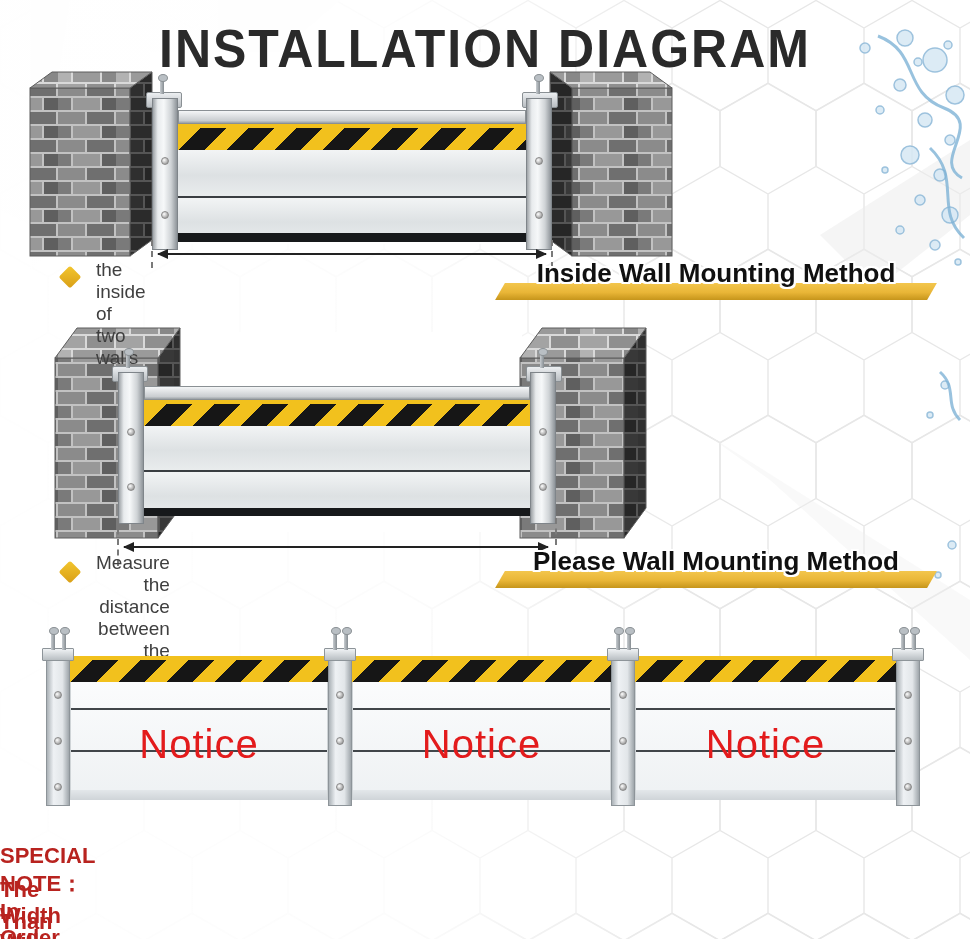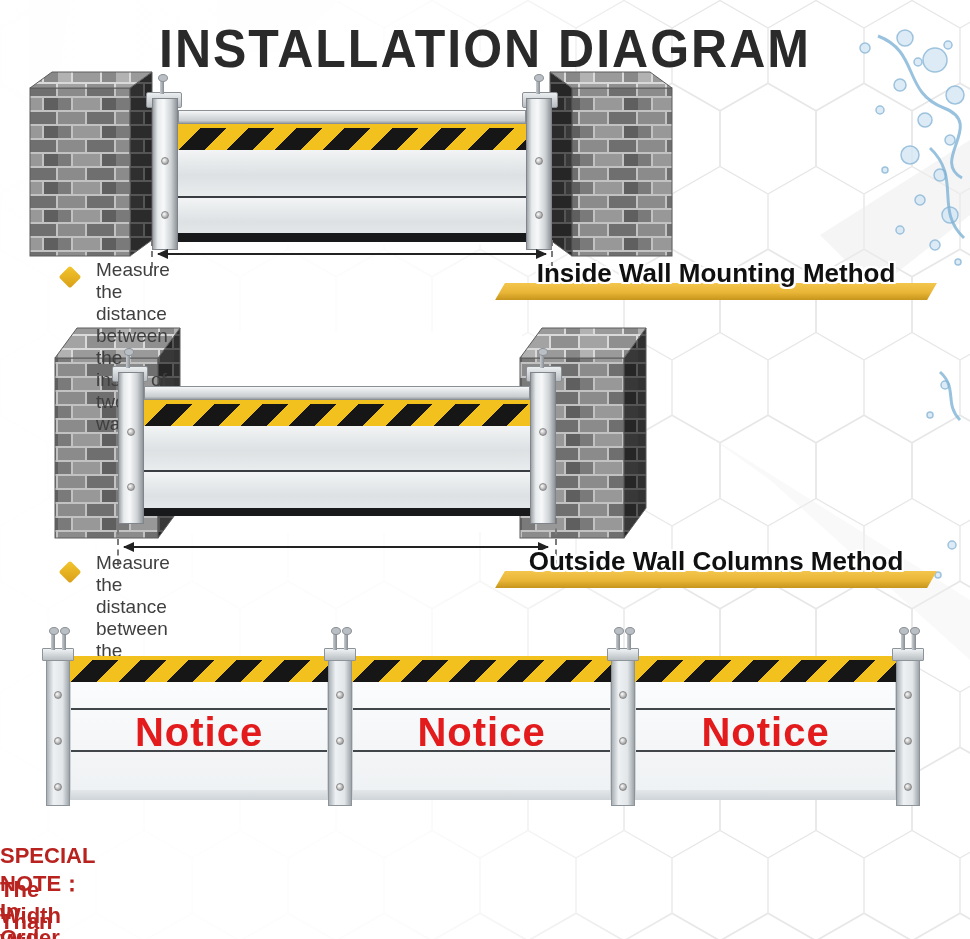--- a/index.html
+++ b/index.html
@@ -69,22 +69,22 @@
   .lb-post{position:absolute;width:24px;
         background:linear-gradient(90deg,#aab1b6,#eef1f4 30%,#e2e6e9 70%,#9fa6ab);
         border:1px solid #8d9499;box-sizing:border-box;}
   .lb-cap{position:absolute;width:32px;height:13px;background:linear-gradient(180deg,#f0f3f5,#b8bec2);
         border:1px solid #8d9499;box-sizing:border-box;border-radius:1px;}
   .lb-section{position:absolute;}
   .lb-panels{position:absolute;left:0;right:0;background:linear-gradient(180deg,#fbfcfd,#eef1f3);
         border-left:1px solid #cfd4d7;border-right:1px solid #cfd4d7;box-sizing:border-box;}
   .lb-seam{position:absolute;left:0;right:0;height:2px;background:#41464a;}
   .lb-shadow{position:absolute;left:0;right:0;bottom:0;height:10px;background:linear-gradient(180deg,#e3e7ea,#cfd4d8);}
-  .notice{position:absolute;left:0;right:0;text-align:center;font-size:40px;font-weight:700;
-        color:var(--notice_red,#e31b1c);letter-spacing:1px;}
+  .notice{position:absolute;left:0;right:0;text-align:center;font-size:40px;font-weight:400;
+        color:var(--notice_red,#e31b1c);letter-spacing:1px;margin-top:12px;}
 
   
   .note-line{position:absolute;left:0;right:0;text-align:center;font-weight:700;font-size:22px;
         color:var(--note_red,#b8231f);}
 </style>
 </head>
 <body>
 
 <div class="canvas">
 
@@ -221,21 +221,20 @@
 
     <div class="dash" style="left:151px;top:240px;height:28px;"></div>
     <div class="dash" style="left:551px;top:240px;height:28px;"></div>
     <div class="mline" style="left:158px;top:253px;width:388px;">
       <div class="ah l"></div>
       <div class="ah r"></div>
     </div>
 
     <div class="diamond" style="left:62px;top:269px;"></div>
     <div class="cap-text" style="left:96px;top:259px;">
-      <div>Measure the distance between</div>
       <div>the inside of two walls</div>
     </div>
 
     <div class="banner-bar" style="left:500px;top:283px;width:432px;"></div>
     <div class="banner-label" style="left:500px;top:258px;width:432px;text-align:center;">Inside Wall Mounting Method</div>
   </div>
 
   <div class="abs layer3" style="z-index:3;">
     <div class="bracket" style="left:112px;top:366px;"></div>
     <div class="bracket" style="left:526px;top:366px;"></div>
@@ -258,27 +257,27 @@
     <div class="blackstrip" style="left:144px;top:508px;width:386px;height:8px;"></div>
 
     <div class="dash" style="left:117px;top:518px;height:48px;"></div>
     <div class="dash" style="left:555px;top:518px;height:48px;"></div>
     <div class="mline" style="left:124px;top:546px;width:424px;">
       <div class="ah l"></div>
       <div class="ah r"></div>
     </div>
 
     <div class="diamond" style="left:62px;top:564px;"></div>
-    <div class="cap-text" style="left:96px;top:552px;">
+    <div class="cap-text" style="left:96px;top:552px;text-align:right;">
       <div>Measure the distance between the</div>
       <div>outside of two walls</div>
     </div>
 
     <div class="banner-bar" style="left:500px;top:571px;width:432px;"></div>
-    <div class="banner-label" style="left:500px;top:546px;width:432px;">Outside Wall Columns Method</div>
+    <div class="banner-label" style="left:500px;top:546px;width:432px;">Please Wall Mounting Method</div>
   </div>
 
   <div class="abs" style="z-index:3;">
 
     <div class="lb-section" style="left:70px;top:656px;width:258px;">
       <div class="hazard" style="left:0;top:0;width:258px;"></div>
       <div class="lb-panels" style="top:26px;height:118px;">
         <div class="lb-seam" style="top:26px;"></div>
         <div class="lb-seam" style="top:68px;"></div>
         <div class="lb-shadow"></div>

